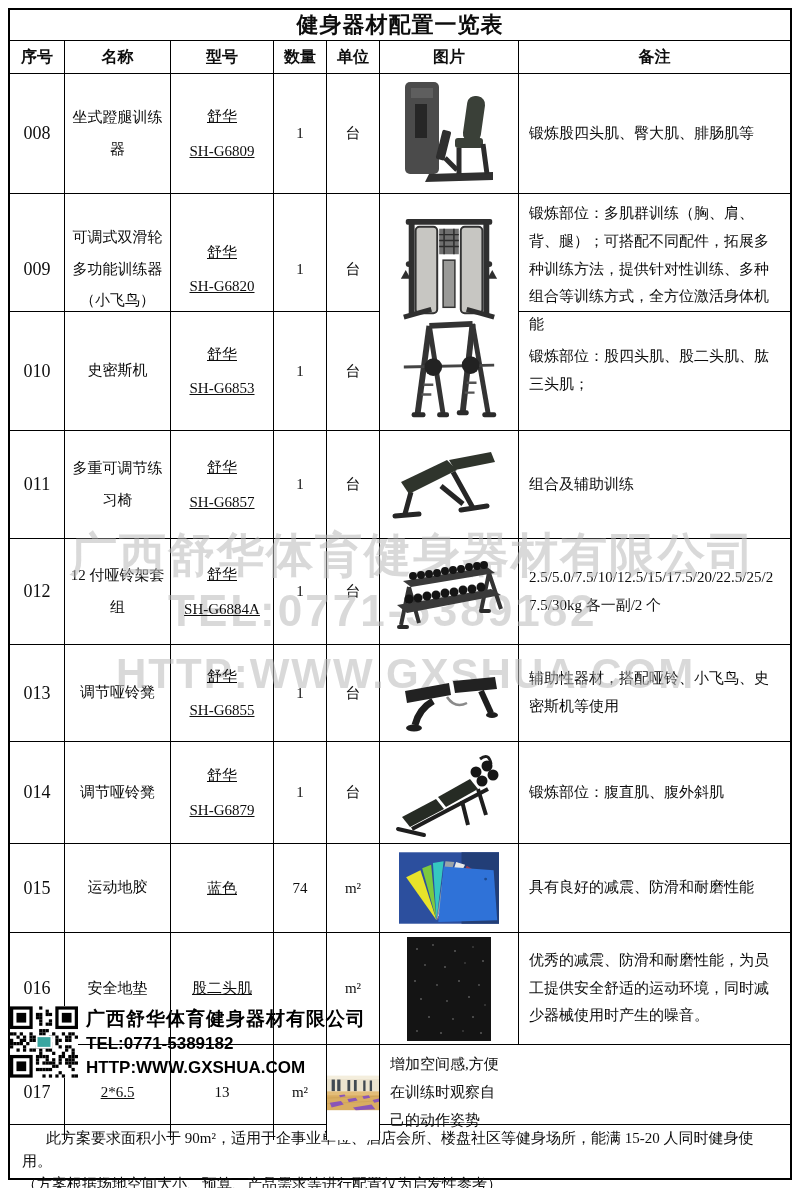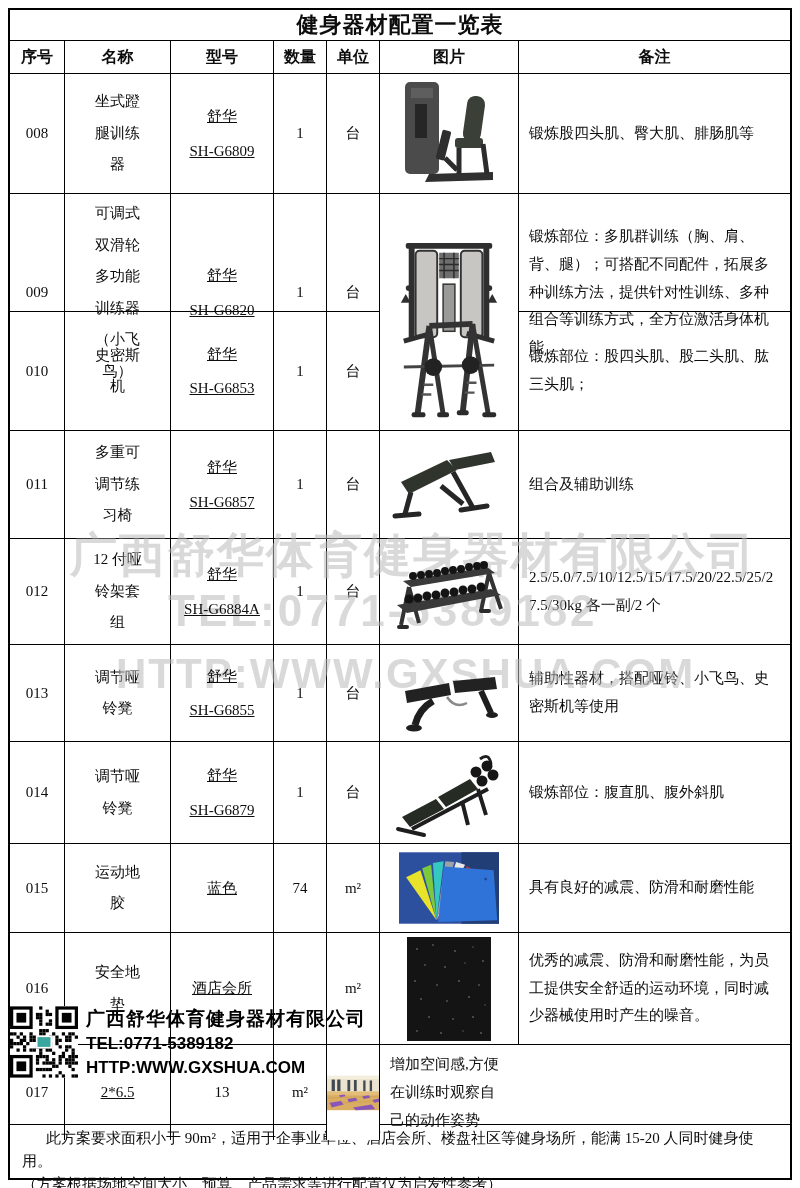--- a/index.html
+++ b/index.html
@@ -19,22 +19,22 @@
              justify-content:center; text-align:center; position:relative; }
   .r > div:first-child { border-left:none; }
   .r > div > * { position:relative; z-index:2; }
 
   .header { height:33px; font-size:16px; font-weight:bold; }
 
   .r008{height:120px}.r009{height:118px}.r010{height:119px}.r011{height:108px}
   .r012{height:106px}.r013{height:97px}.r014{height:102px}.r015{height:89px}
   .r016{height:112px}.r017{height:80px}
 
-  .cell-serial { font-size:15px; }
-  .cell-name { font-size:15px; line-height:2.1; padding:4px 28px; }
+  .cell-serial { font-size:18px; }
+  .cell-name { font-size:15px; line-height:2.1; padding:4px 4px; }
   .cell-model { font-size:15px; line-height:2.3; padding:2px 4px; }
   .cell-model .ml { display:block;text-decoration:underline; }
   .cell-qty, .cell-unit { font-size:15px; }
   .cell-image { background:#fff; }
   .cell-image svg { z-index:2; }
   .cell-remark { justify-content:flex-start !important; text-align:left !important;
                  font-size:15px; line-height:1.85; padding:6px 10px; word-break:break-all; }
 
   .footer-row { border-top:1.5px solid #000; flex:1; font-size:15px; line-height:23px;
                 padding:2px 8px 0 12px; }
@@ -316,21 +316,21 @@
         </svg>
       </div>
       <div class="cell-remark">具有良好的减震、防滑和耐磨性能</div>
     </div>
 
     <div class="r r016">
       <div class="cell-serial">016</div>
       <div class="cell-name">安全地垫</div>
       <div class="cell-model">
           <span>
-        <span class="ml">酒店会所</span>
+        <span class="ml">股二头肌</span>
             <span class="ml"></span>
           </span>
         </div>
       <div class="cell-qty"></div>
       <div class="cell-unit">m²</div>
       <div class="cell-image">
         <svg width="84" height="104" viewBox="0 0 84 104">
           <rect width="84" height="104" fill="#141414"></rect>
           <g fill="#5a5a5a">
             <circle cx="10" cy="12" r="1"></circle>

